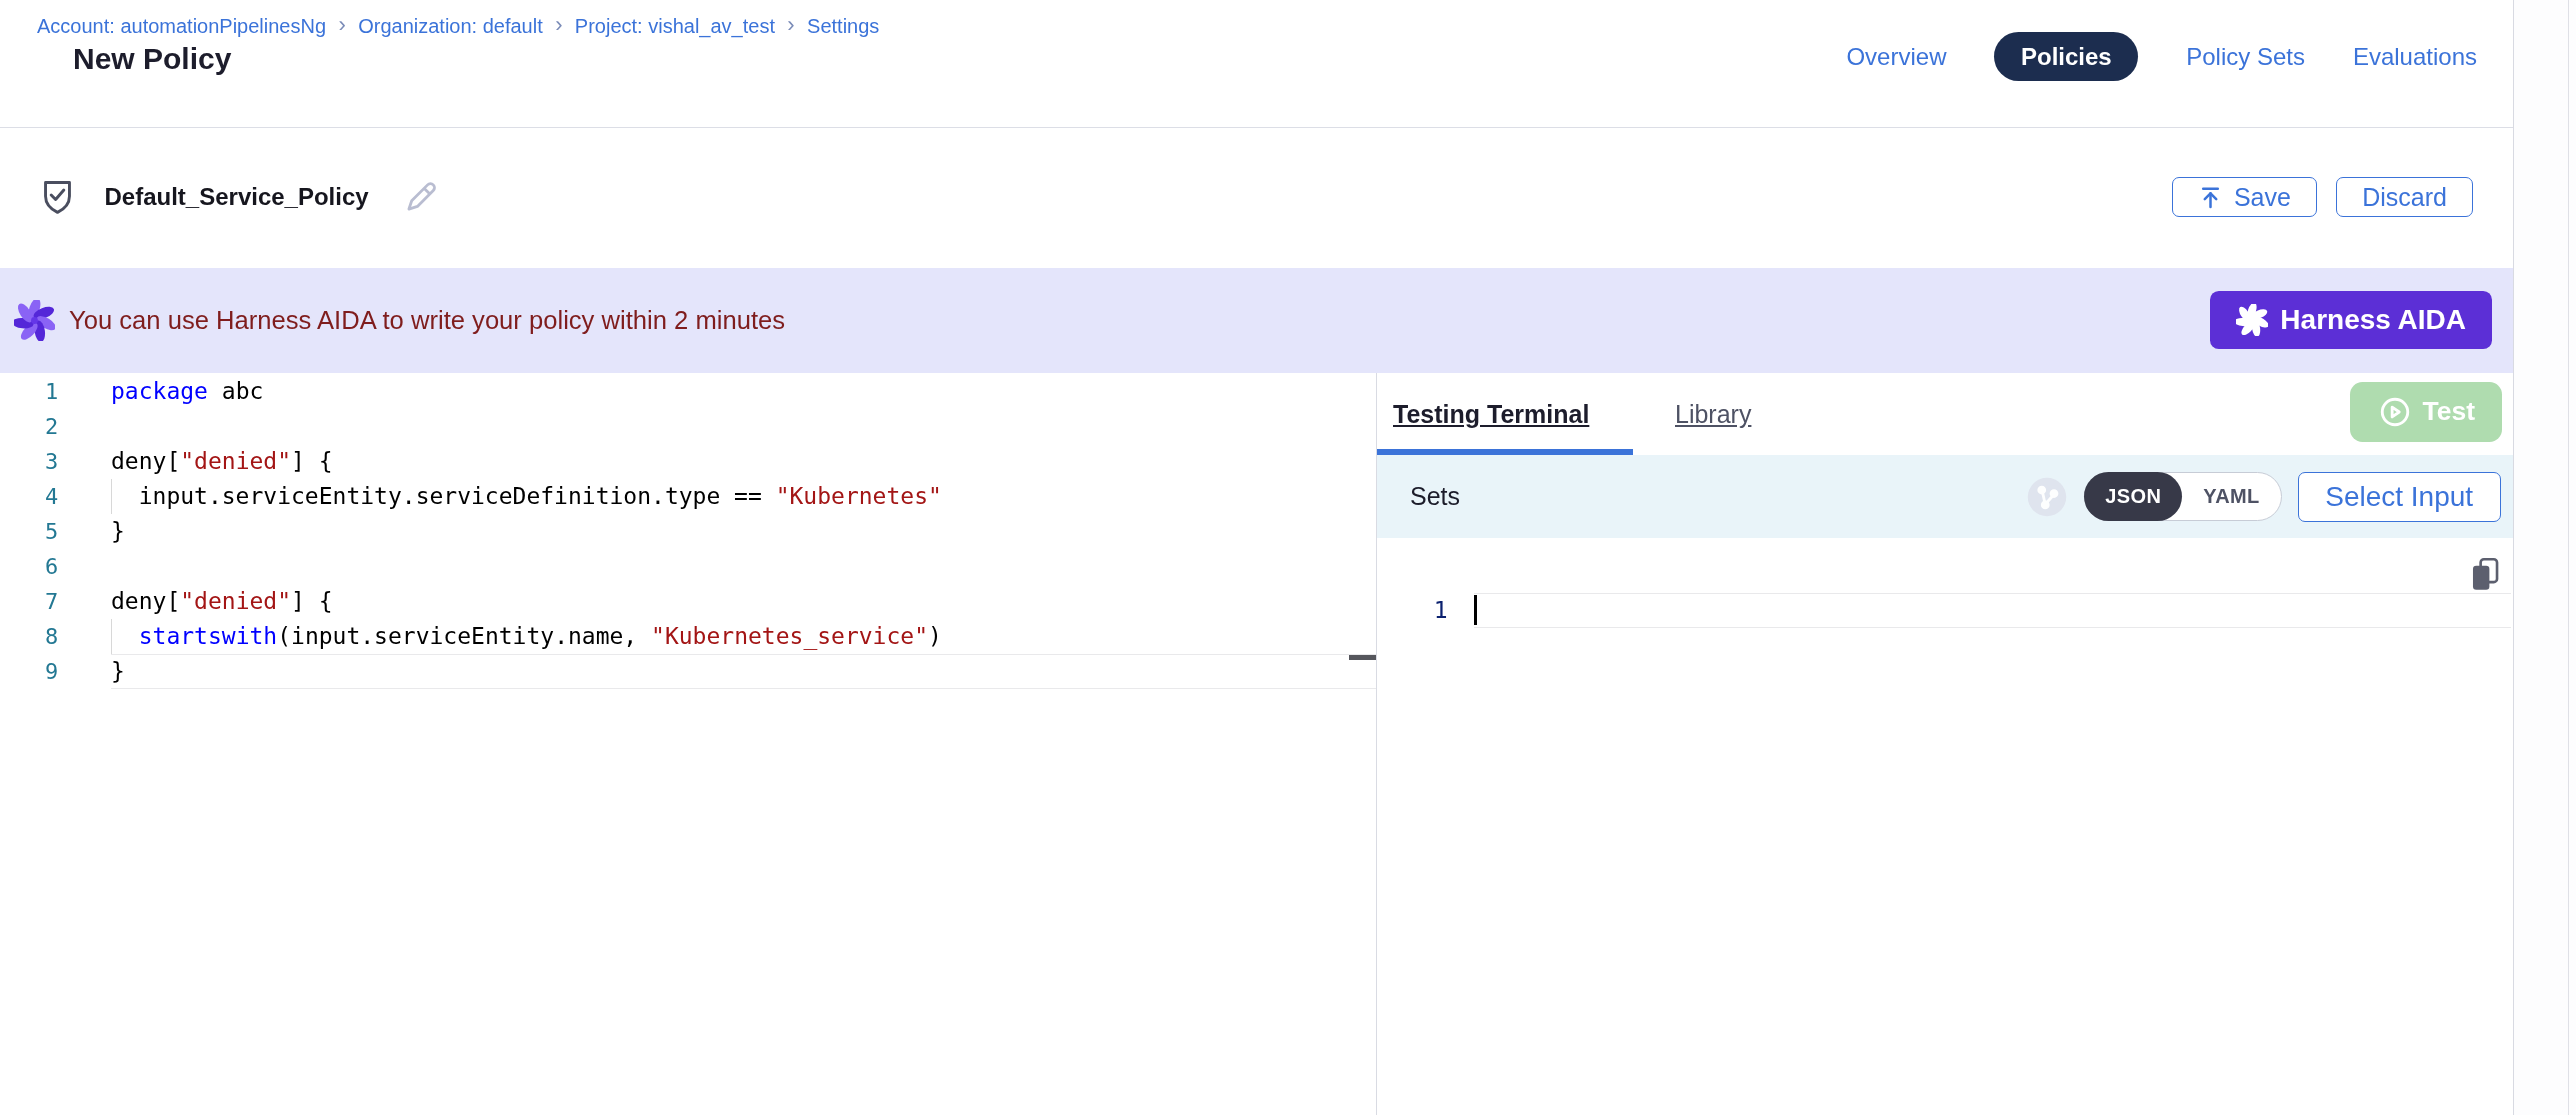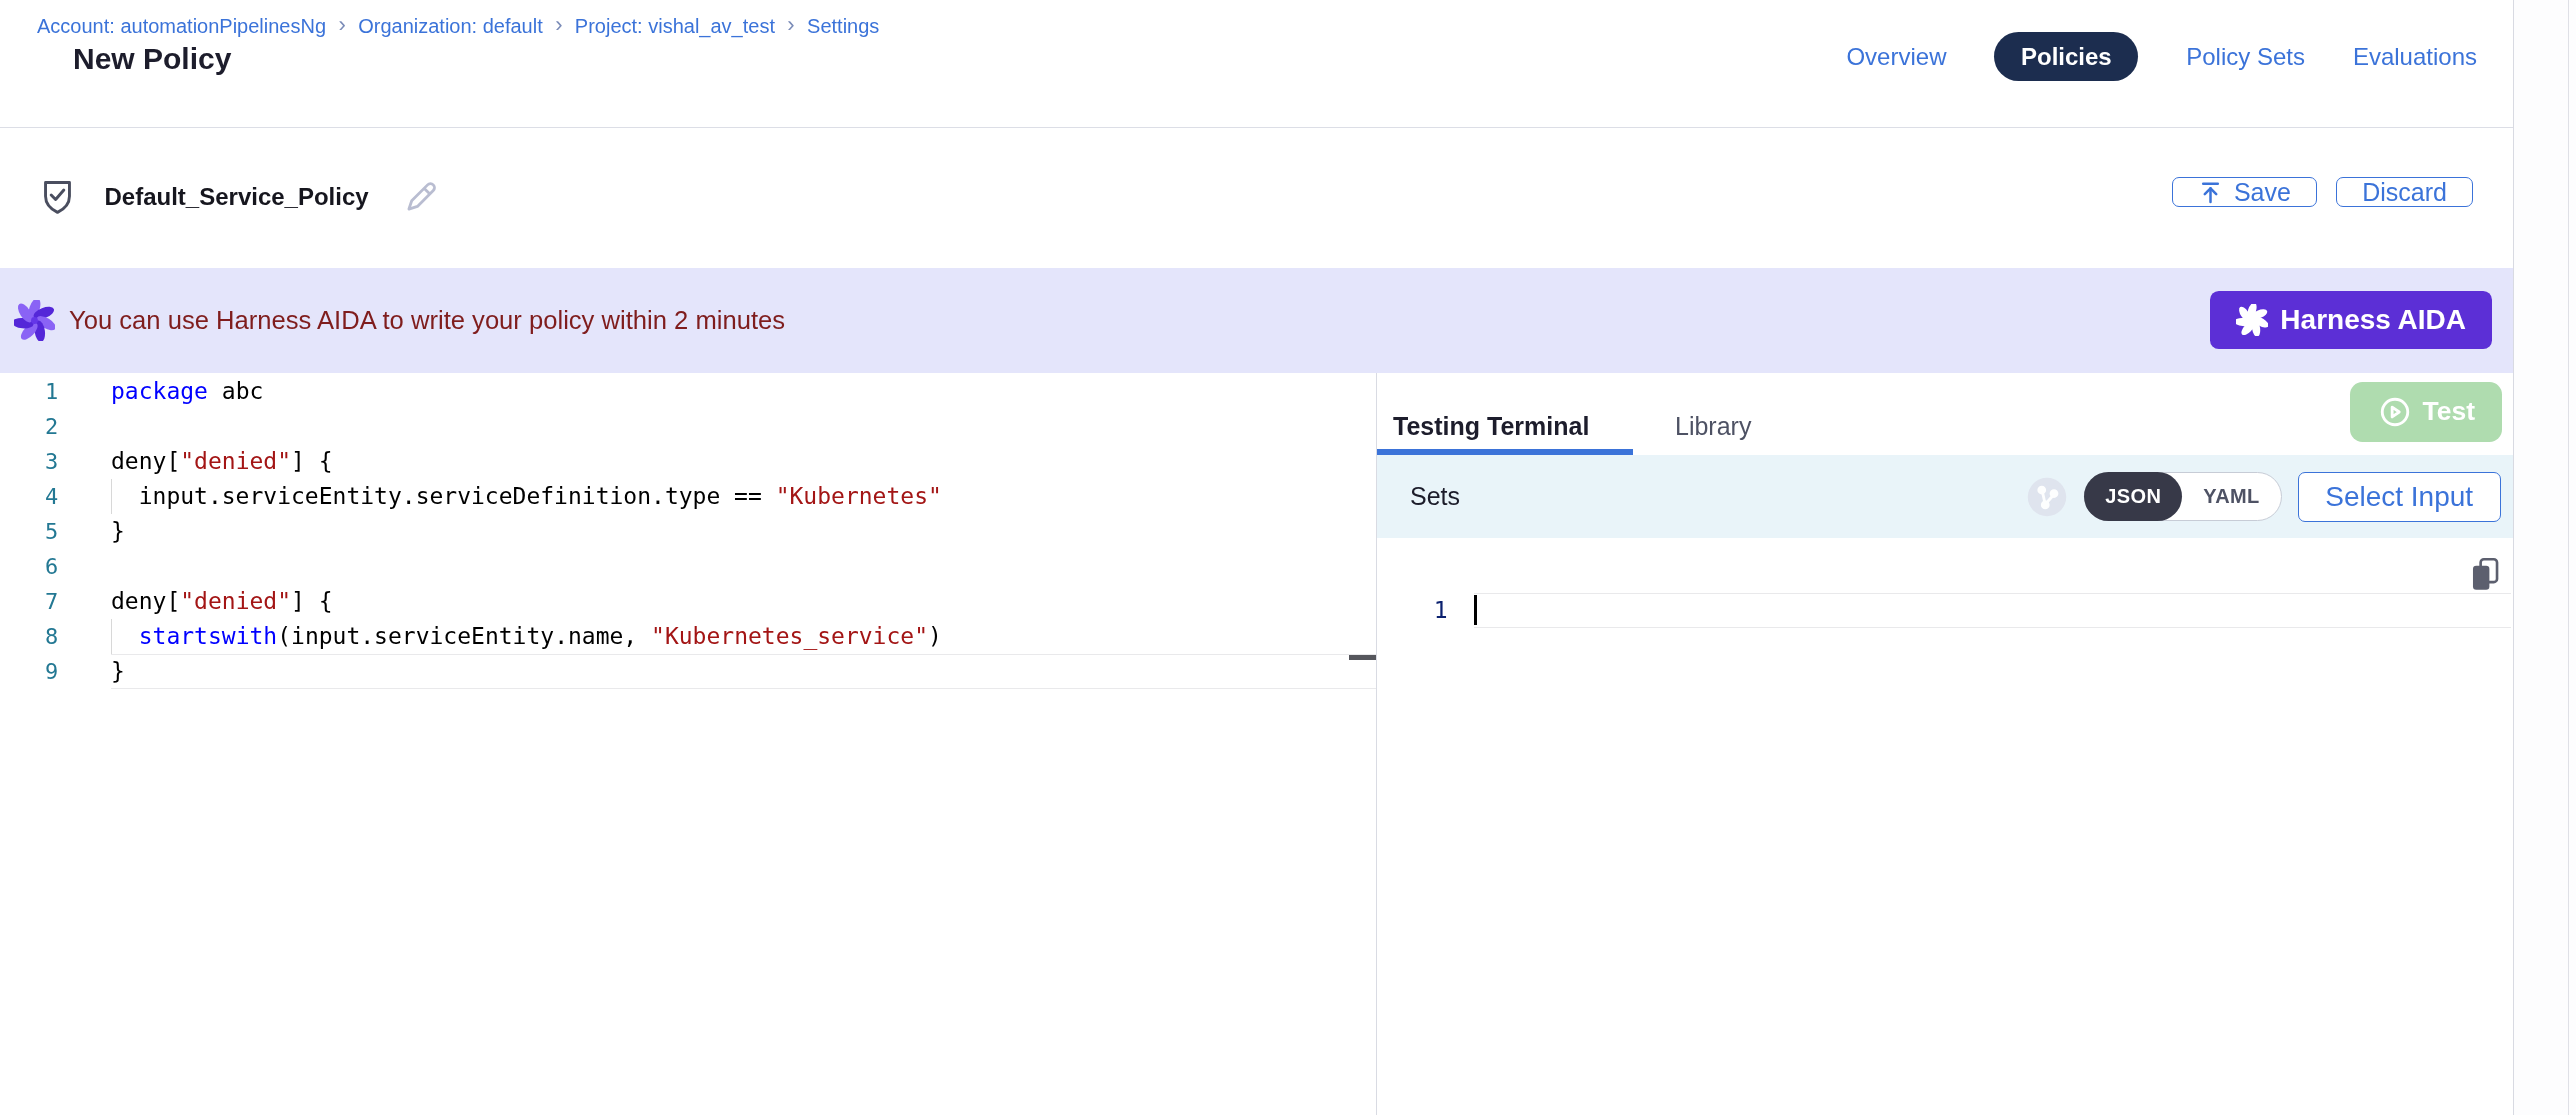--- a/index.html
+++ b/index.html
@@ -24,21 +24,21 @@
   .nav-item{cursor:pointer;white-space:nowrap;}
   .nav-item.active{background:#1c2d4f;color:#fff;padding:10.6px 26.5px;border-radius:882px;font-weight:600;}
 
   
   .policy-bar{position:absolute;left:0;top:128px;width:2513px;height:140px;background:#fff;}
   .policy-id{position:absolute;left:37px;top:48px;display:flex;align-items:center;gap:26.5px;}
   .policy-name{font-size:24px;font-weight:700;color:#16161e;}
   .icon-shield{width:41px;height:42px;}
   .icon-pencil{width:37px;height:37px;margin-left:7px;cursor:pointer;}
   .bar-actions{position:absolute;right:40px;top:49px;display:flex;gap:19.4px;}
-  .btn-outline{height:30px;padding:0 25px;border:1.8px solid #3b73d9;border-radius:7px;background:#fff;
+  .btn-outline{height:40px;padding:0 25px;border:1.8px solid #3b73d9;border-radius:7px;background:#fff;
                color:#3b73d9;font-size:25px;font-weight:500;display:flex;align-items:center;gap:10.6px;
                font-family:"Liberation Sans",sans-serif;cursor:pointer;box-sizing:border-box;}
 
   
   .banner{position:absolute;left:0;top:268px;width:2513px;height:105px;background:#e4e5fb;}
   .banner-left{position:absolute;left:14px;top:0;height:105px;display:flex;align-items:center;gap:14px;}
   .banner-msg{font-size:25.6px;font-weight:500;color:#7f1d1d;}
   .aida-btn{position:absolute;right:21px;top:23px;width:282px;height:58px;background:#5c2fd6;
             border:none;border-radius:8.8px;color:#fff;font-weight:700;font-size:28px;
             display:flex;align-items:center;justify-content:center;gap:12.4px;cursor:pointer;
@@ -56,21 +56,21 @@
   .code-row.current .code-content{border-top:1.8px solid #e9e9eb;border-bottom:1.8px solid #e9e9eb;line-height:32px;}
   .indent-guide{position:absolute;left:0;top:0;bottom:0;width:0.9px;background:#d8d8d8;}
   .tok-keyword{color:#0000ff;}
   .tok-string{color:#a31515;}
   .tok-plain{color:#000;}
   .overview-dash{position:absolute;left:1349px;top:655px;width:27px;height:5.3px;background:#55565c;}
 
   
   .pane-right{position:absolute;left:1377px;top:373px;width:1136px;height:742px;background:#fff;}
   .tabs-row{position:absolute;left:0;top:0;width:100%;height:82px;background:#fff;}
-  .tab{position:absolute;top:12px;height:92px;line-height:82px;font-size:25px;cursor:pointer;}
+  .tab{position:absolute;top:0;height:92px;line-height:82px;font-size:25px;cursor:pointer;text-decoration:underline;}
   .tab-testing{left:16px;font-weight:700;color:#1d1d2c;}
   .tab-library{left:298px;font-weight:400;color:#4e5264;}
   .tab-underline{position:absolute;left:0;top:76px;width:256px;height:6.2px;background:#3b73d9;}
   .test-btn{position:absolute;right:10.6px;top:8.8px;width:152px;height:60px;background:#afdcaf;border:none;
             border-radius:12.4px;color:#fff;font-weight:700;font-size:26.5px;display:flex;align-items:center;
             justify-content:center;gap:10.6px;font-family:"Liberation Sans",sans-serif;cursor:default;}
   .input-bar{position:absolute;left:0;top:82px;width:100%;height:83px;background:#e9f4f9;
              display:flex;align-items:center;box-sizing:border-box;}
   .input-title{margin-left:33px;font-size:25px;font-weight:500;color:#1c1c2a;}
   .input-bar-right{margin-left:auto;margin-right:12.4px;display:flex;align-items:center;gap:16px;}

